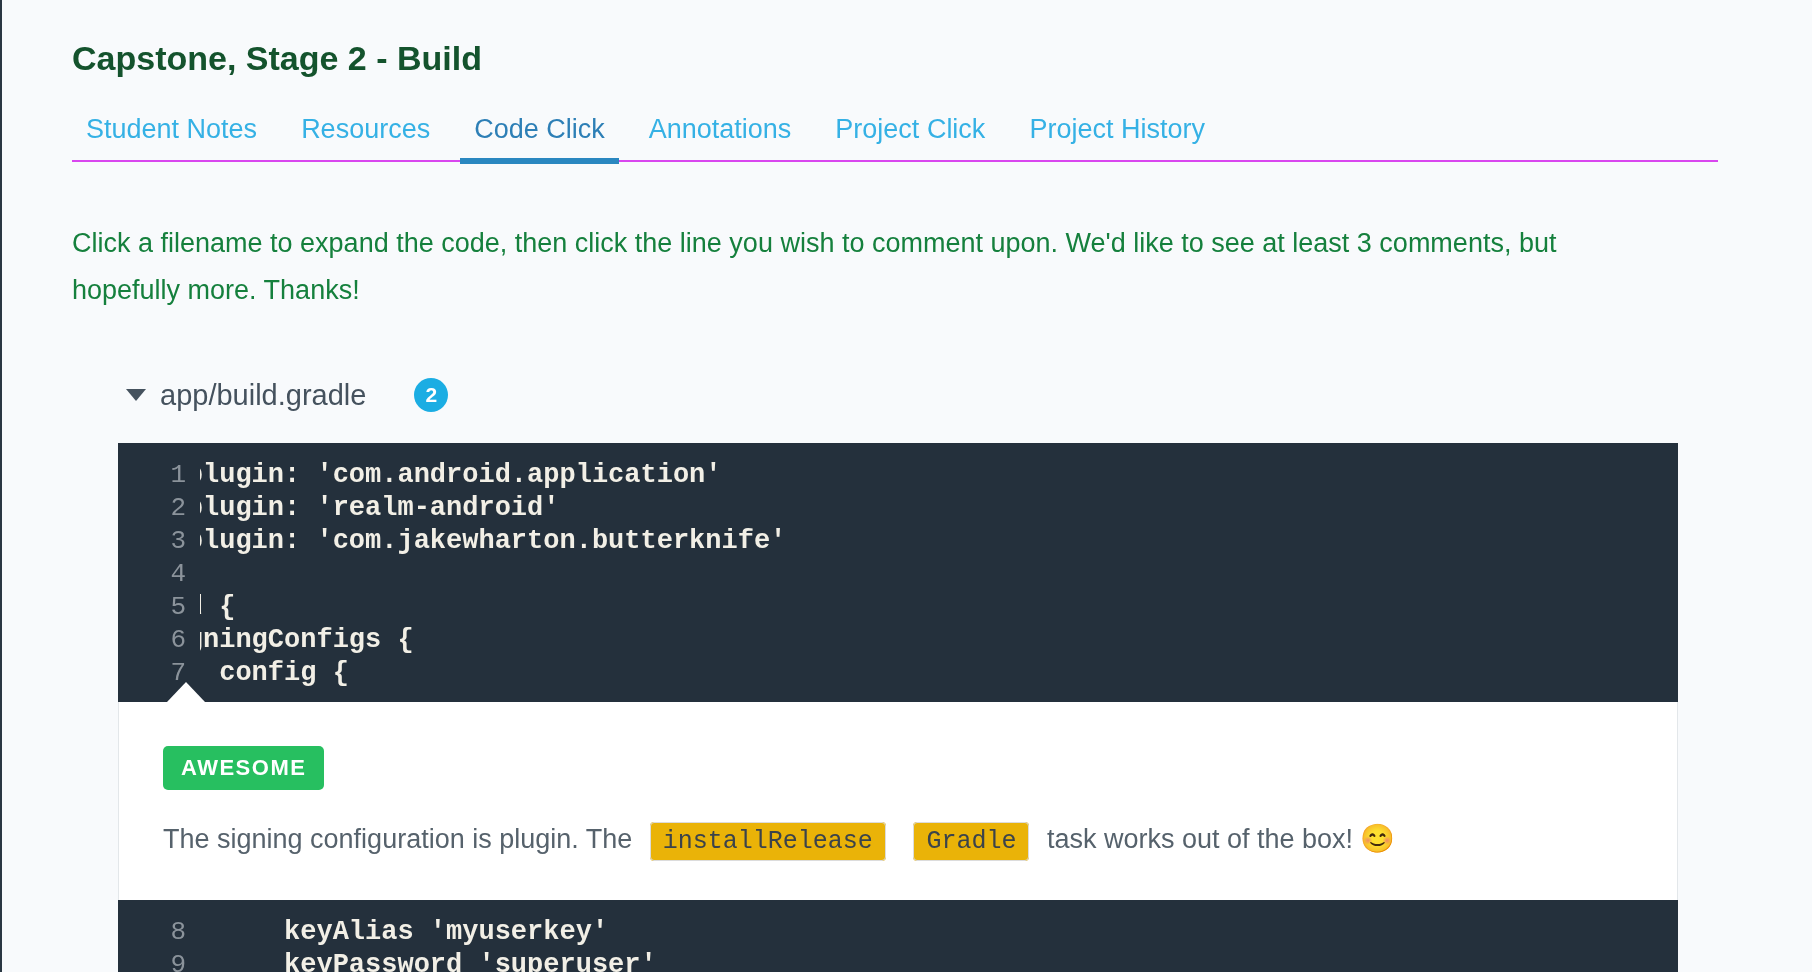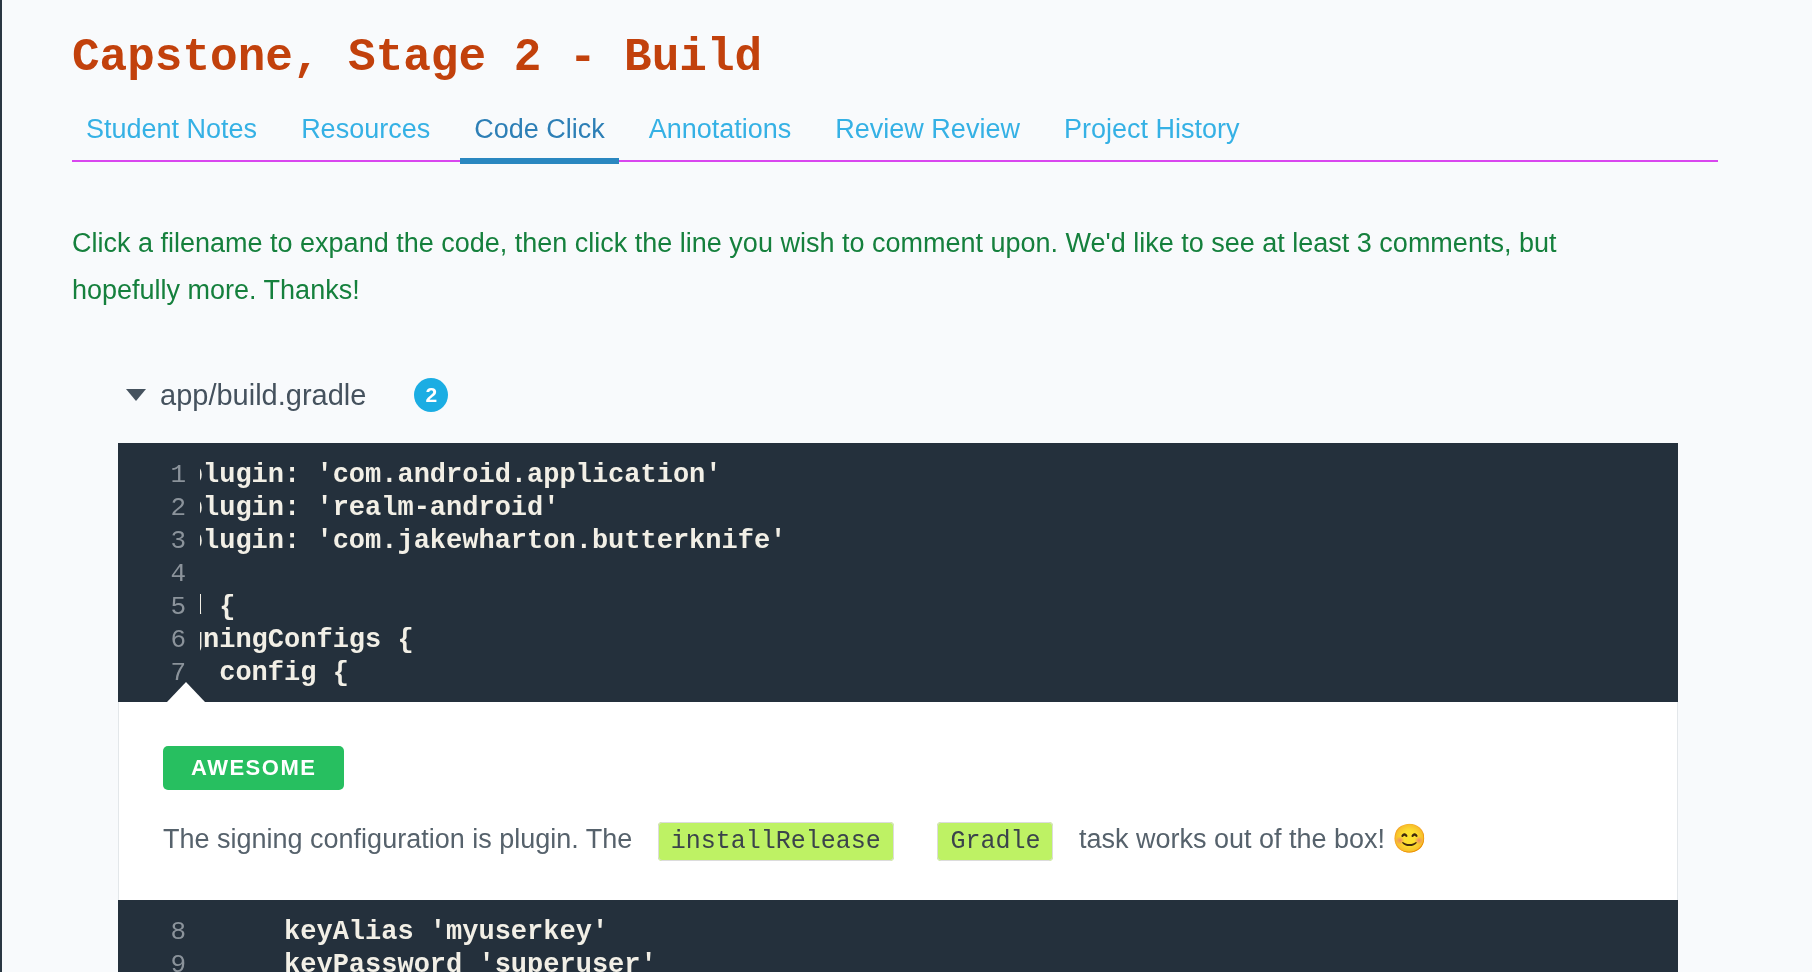--- a/index.html
+++ b/index.html
@@ -12,25 +12,24 @@
   }
   .left-edge-strip {
     position: absolute; left: 0; top: 0; width: 2px; height: 972px;
     background: #2a3742;
   }
   .container { margin-left: 72px; width: 1646px; }
 
   
   .page-title {
     margin-top: 28px;
-    font-size: 46px;
-    font-weight: bold;
-    color: #c2410c;
+    font-size: 34px;
+    font-weight: bold;
+    color: #14532d;
     line-height: 60px;
-    font-family: Liberation Mono, monospace;
   }
 
   
   .tabs {
     margin-top: 22px;
     display: flex;
     border-bottom: 2px solid #d946ef;
   }
   .tab {
     position: relative;
@@ -142,57 +141,57 @@
     border-right: 19px solid transparent;
     border-bottom: 20px solid #ffffff;
   }
   .rating-badge {
     display: inline-block;
     background: #27bf60;
     color: #ffffff;
     font-size: 22px;
     font-weight: bold;
     letter-spacing: 1.5px;
-    padding: 9px 28px;
+    padding: 9px 18px;
     border-radius: 5px;
   }
   .comment-text {
     margin-top: 27px;
     font-size: 27px;
     color: #56626c;
     line-height: 44px;
   }
   .inline-code {
     font-family: "Liberation Mono", monospace;
     font-size: 25px;
-    background: #bef264;
+    background: #eab308;
     border: 1px solid #dcdcdc;
     border-radius: 4px;
     padding: 4px 12px;
     color: #3b434b;
-    margin: 0 18px;
+    margin: 0 10px;
     white-space: pre;
   }
   .emoji { font-size: 28px; }
 </style>
 </head>
 <body>
 
 <div class="left-edge-strip"></div>
 
 <div class="container">
 
   <h1 class="page-title">Capstone, Stage 2 - Build</h1>
 
   <nav class="tabs">
     <div class="tab">Student Notes</div>
     <div class="tab">Resources</div>
     <div class="tab active">Code Click</div>
     <div class="tab">Annotations</div>
-    <div class="tab">Review Review</div>
+    <div class="tab">Project Click</div>
     <div class="tab">Project History</div>
   </nav>
 
   <div class="instructions">
     <div>Click a filename to expand the code, then click the line you wish to comment upon. We'd like to see at least 3 comments, but</div>
     <div>hopefully more. Thanks!</div>
   </div>
 
   <div class="file-section">
 

